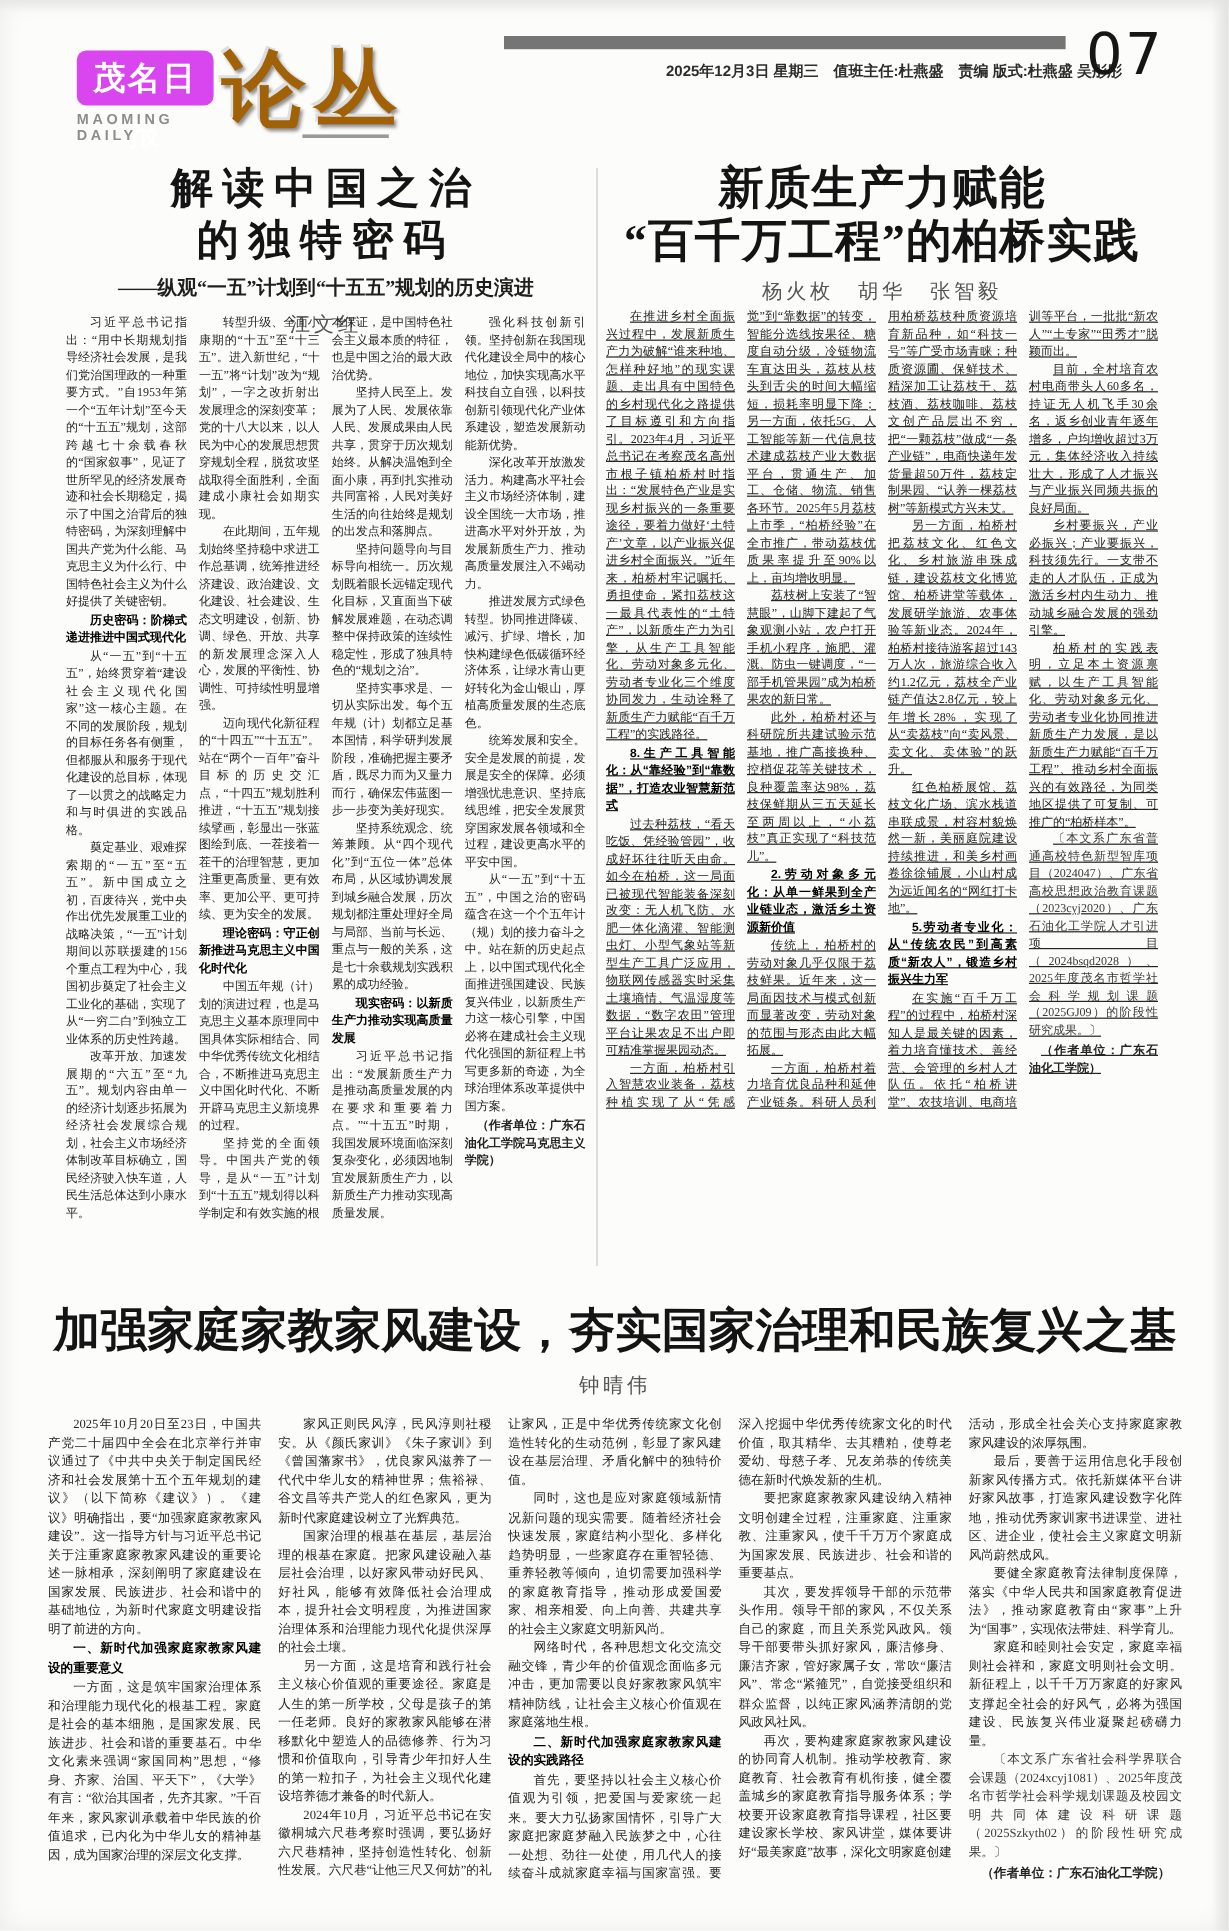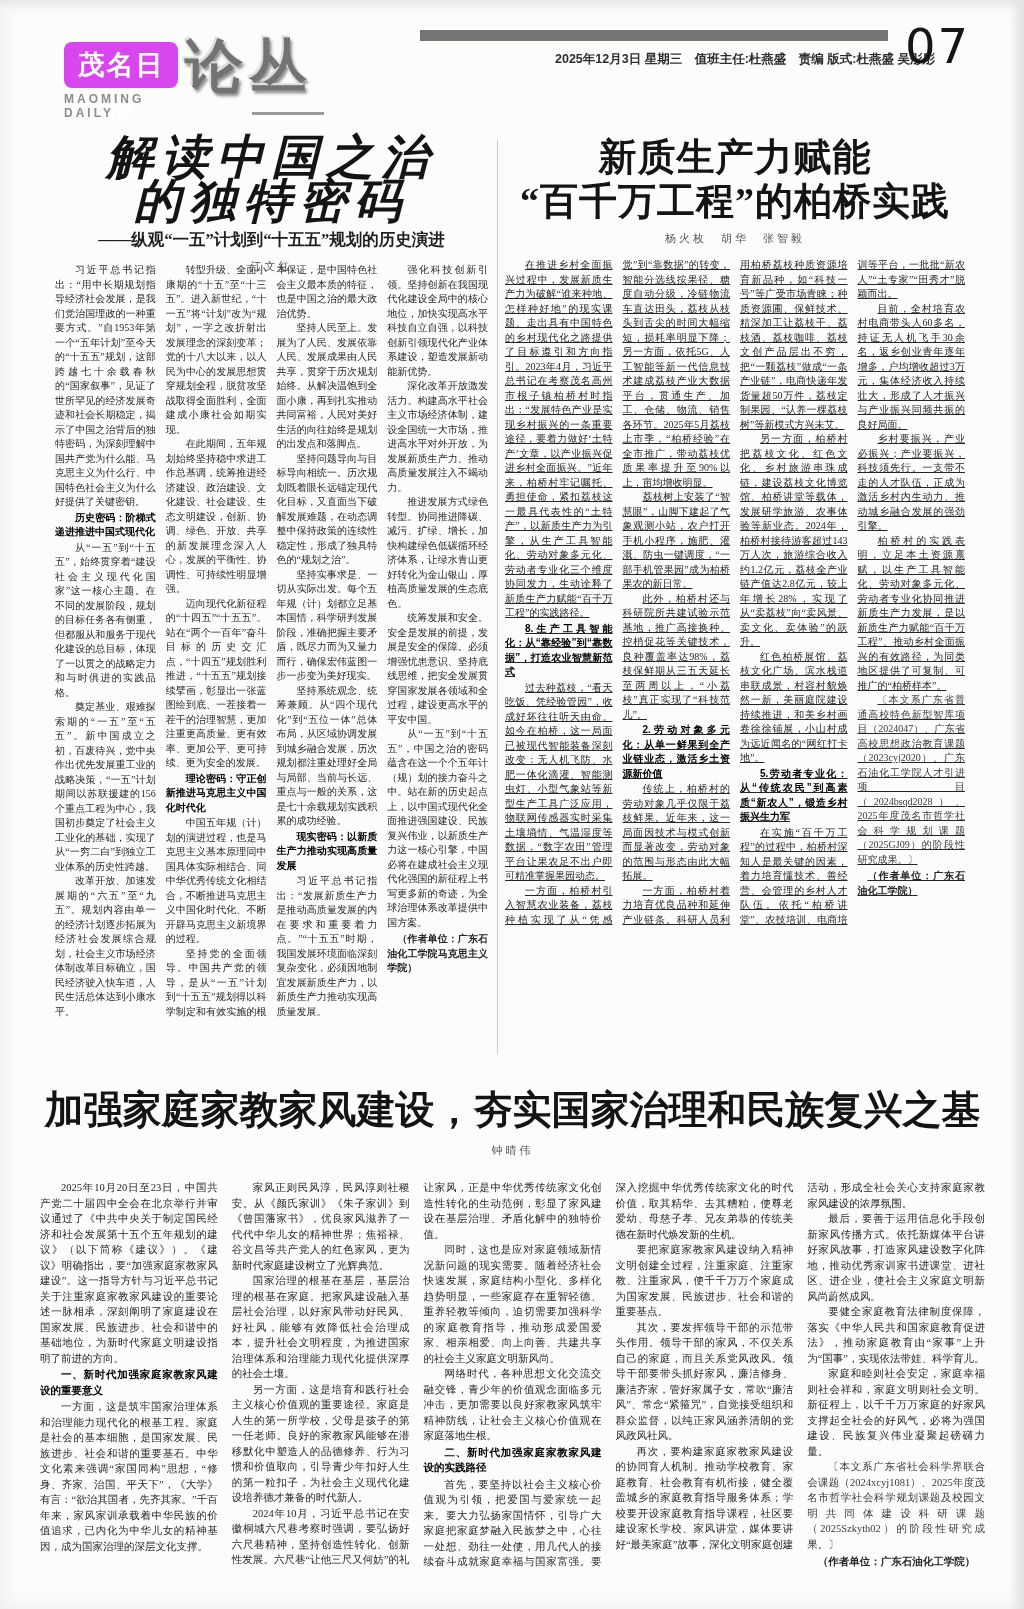--- a/index.html
+++ b/index.html
@@ -16,45 +16,45 @@
     background:linear-gradient(to bottom,#e8e8e6,rgba(255,255,255,0)); }
 
   
   .logo-box { position:absolute; left:64px; top:42px; width:114px; height:46px;
     background:#d946ef; border-radius:8px; color:#fff; text-align:center;
     font-weight:bold; font-size:27px; line-height:46px; letter-spacing:2px; }
   .logo-en { position:absolute; left:64px; top:92px; width:130px;
     font-family:"Liberation Sans",sans-serif; font-size:12px; letter-spacing:3px;
     color:#8d8d8d; font-weight:bold; }
   .section-title { position:absolute; left:185px; top:28px;
-    font-size:58px; font-weight:bold; color:#737373; letter-spacing:6px;
+    font-size:70px; font-weight:bold; color:#a16207; letter-spacing:6px;
     text-shadow:-2px -2px 0 #dedede, 2px 3px 3px #8f8f8f; }
   .section-underline { position:absolute; left:252px; top:112px; width:72px; height:3px;
     background:#9a9a9a; }
   .top-bar { position:absolute; left:420px; top:30px; width:468px; height:11px;
     background:#757575; }
   .date-line { position:absolute; left:555px; top:51px; width:360px; text-align:center;
     font-family:"Liberation Sans",sans-serif; font-size:12.5px; font-weight:bold;
     color:#2d2d2d; white-space:nowrap; }
   .page-number { position:absolute; left:905px; top:18px;
     font-family:"DejaVu Sans",sans-serif; font-size:48px; color:#161616; letter-spacing:2px; }
 
   
   .article { position:absolute; }
   .art-left  { left:55px;  top:135px; width:433px; height:920px; }
   .art-right { left:505px; top:135px; width:460px; height:920px; }
   .art-bottom{ left:40px;  top:1085px; width:945px; height:512px; }
   .v-divider { position:absolute; left:497px; top:140px; width:1px; height:915px; background:#c9c9c9; }
 
   .headline { text-align:center; font-weight:bold; color:#141414; }
-  .art-left  .headline { font-size:47px; line-height:44px; letter-spacing:8px;font-style:italic; }
+  .art-left  .headline { font-size:35px; line-height:44px; letter-spacing:8px; }
   .art-right .headline { font-size:38px; line-height:44px; letter-spacing:1px; }
   .art-bottom .headline { font-size:39px; line-height:50px; letter-spacing:0px; }
   .subtitle { text-align:center; font-size:16.5px; font-weight:bold; color:#1e1e1e; margin-top:6px; }
-  .authors  { text-align:center; font-size:11px; color:#555; letter-spacing:3px; margin-top:8px;
+  .authors  { text-align:center; font-size:17px; color:#555; letter-spacing:3px; margin-top:8px;
     font-family:"Liberation Sans",sans-serif; }
 
   .art-body { position:absolute; left:0; right:0; overflow:hidden;
     text-align:justify; color:#252525; }
   .art-left  .art-body { top:128px; height:792px; column-count:4; column-gap:10px;
     font-size:10px; line-height:14.5px; }
   .art-right .art-body { top:123px; height:797px; column-count:4; column-gap:10px;
     font-size:10px; line-height:14.5px;text-decoration:underline; }
   .art-bottom .art-body { top:95px; height:414px; column-count:5; column-gap:14px;
     font-size:10.5px; line-height:15.5px; }

